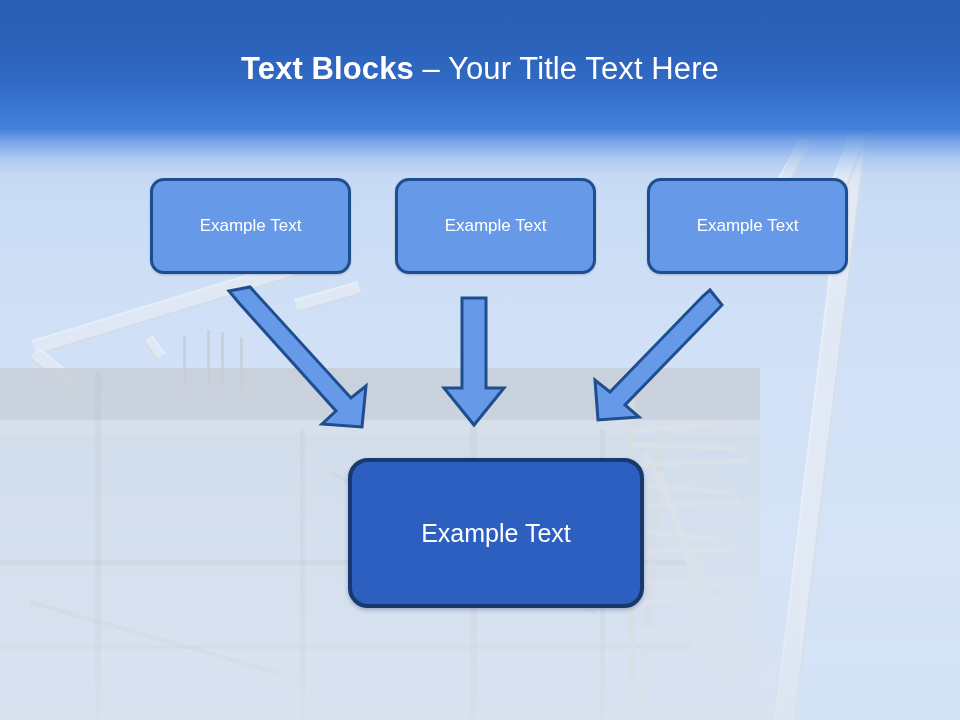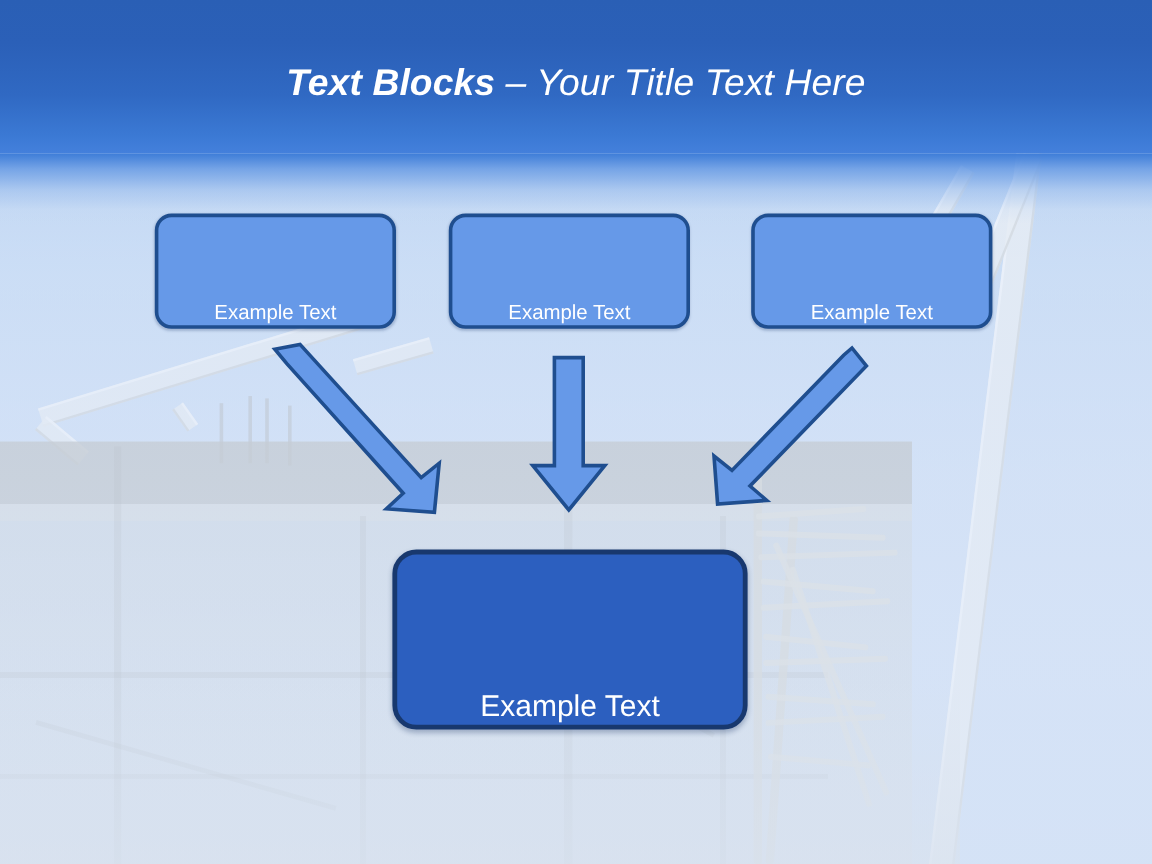--- a/index.html
+++ b/index.html
@@ -149,35 +149,35 @@
     position: absolute;
     left: 0;
     top: 50px;
     width: 960px;
     text-align: center;
     color: #ffffff;
     font-size: 31px;
     line-height: 38px;
     letter-spacing: 0.1px;
     white-space: nowrap;
-    font-style: italic;
   }
   .slide-title .t-bold { font-weight: bold; }
   .slide-title .t-reg  { font-weight: normal; }
 
   
   .node {
     position: absolute;
     box-sizing: border-box;
     border-radius: 14px;
     display: flex;
-    align-items: flex-end;
+    align-items: center;
     justify-content: center;
     color: #ffffff;
     text-align: center;
+    margin-left: 21px;
   }
   .node-top {
     background: #6699e8;
     border: 3px solid #1f4e8f;
     font-size: 17px;
     box-shadow: 0 1px 2px rgba(30,60,110,0.25);
   }
   .node-bottom {
     background: #2c5fbf;
     border: 4px solid #18386e;

